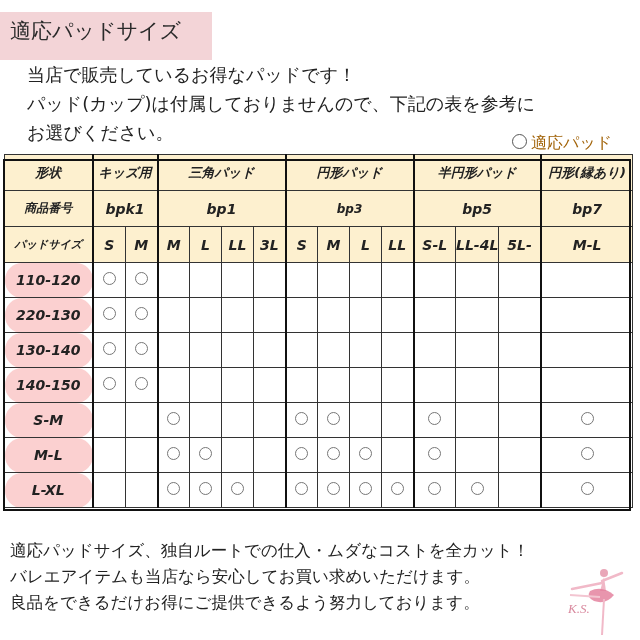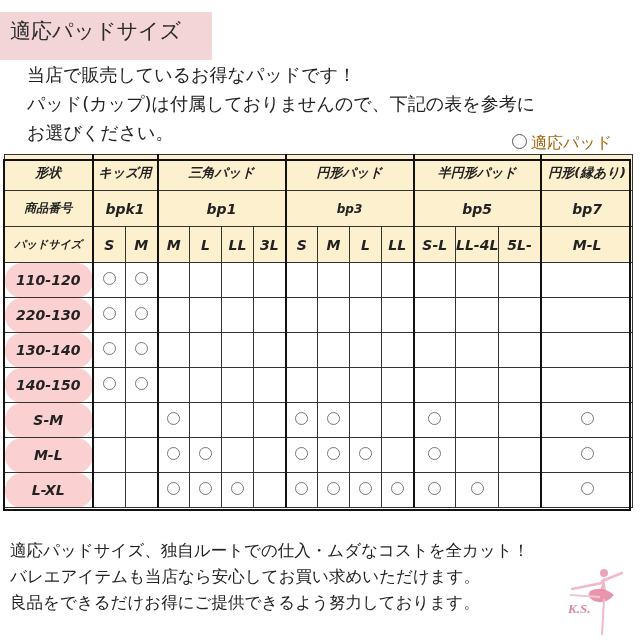--- a/index.html
+++ b/index.html
@@ -18,21 +18,21 @@
                   font-weight: bold; font-size: 13px; color: #222; overflow: hidden; white-space: nowrap; }
   table.grid td.thick-l { border-left: 2.5px solid #111; }
   table.grid tr.hdr td { background: #fdf0cf; height: 35px; }
   table.grid tr.body td { background: #ffffff; height: 34px; }
   table.grid td.rowlabel { background: #fbd0d0 !important; font-size: 14px; border-radius: 17px; }
   .dot { display: inline-block; width: 11px; height: 11px; border: 1.3px solid #777; border-radius: 50%; }
   .outer { position: absolute; left: 3px; top: 159px; width: 628px; height: 352px; border: 2px solid #111;
            pointer-events: none; box-sizing: border-box; }
   .footer { position: absolute; left: 10px; top: 538px; font-size: 16.5px; line-height: 26px; color: #222; }
   .footer div { white-space: nowrap; }
-  .logo { position: absolute; left: 560px; top: 565px; width: 70px; height: 72px; font-weight: bold; }
+  .logo { position: absolute; left: 560px; top: 565px; width: 70px; height: 72px; }
 </style>
 </head>
 <body>
 
 <div class="title-box">
   <span class="title-text">適応パッドサイズ</span>
 </div>
 
 <div class="intro">
   <div>当店で販売しているお得なパッドです！</div>

